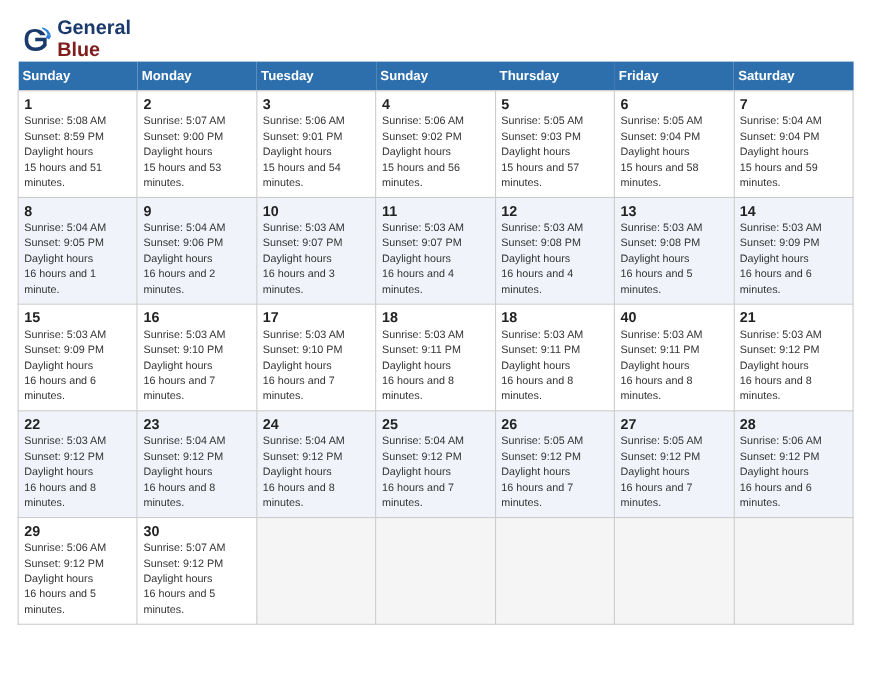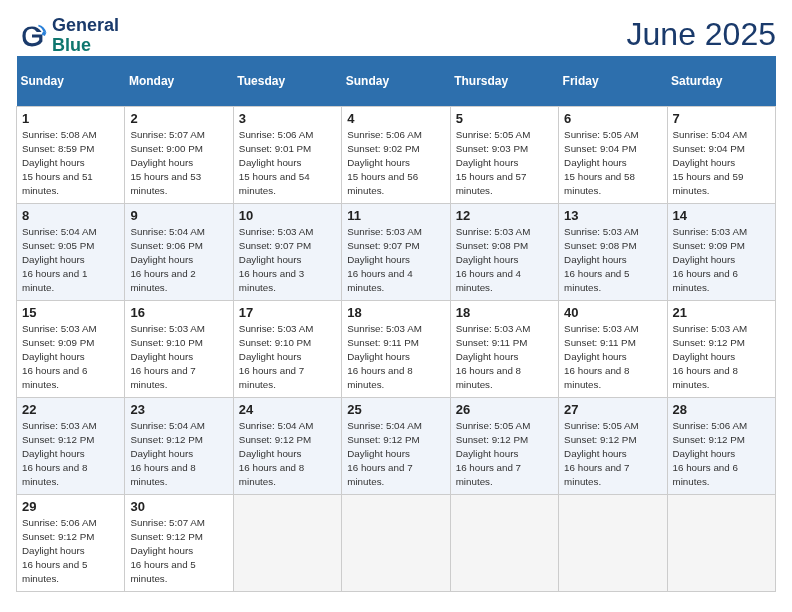--- a/index.html
+++ b/index.html
@@ -46,21 +46,21 @@
       color: #555;
     }
     .calendar {
       width: 100%;
       border-collapse: collapse;
       font-size: 10.5px;
     }
     .calendar th {
       background: #2d6fad;
       color: #fff;
-      padding: 18px 4px;
+      padding: 6px 4px;
       text-align: left;
       font-size: 12px;
       font-weight: bold;
     }
     .calendar td {
       border: 1px solid #ccc;
       vertical-align: top;
       padding: 4px 5px;
       width: calc(100% / 7);
       height: 88px;
@@ -96,25 +96,24 @@
 
 <div class="header">
   <div class="logo">
     <svg class="logo-icon" viewBox="0 0 40 40" xmlns="http://www.w3.org/2000/svg">
       <path d="M8 20 Q8 8 20 8 Q28 8 32 15 L26 15 Q23 11 20 11 Q12 11 12 20 Q12 29 20 29 Q26 29 29 25 L29 22 L20 22 L20 18 L33 18 L33 27 Q29 33 20 33 Q8 33 8 20Z" fill="#1a3a6b"></path>
       <path d="M28 6 Q36 8 38 16 L34 14 Q32 9 28 8Z" fill="#2980d9"></path>
       <path d="M34 14 L38 16 L36 20 L32 18Z" fill="#2980d9"></path>
     </svg>
     <div>
       <div class="logo-text">General</div>
-      <div class="logo-text"><span style="color:#0f766e">Blue</span></div>
+      <div class="logo-text"><span style="color:#7f1d1d">Blue</span></div>
     </div>
   </div>
   <div class="title-block">
-    <div class="month-year">June 2025</div>
   </div>
 </div>
 
 <table class="calendar">
   <thead>
     <tr>
       <th>Sunday</th>
       <th>Monday</th>
       <th>Tuesday</th>
       <th>Sunday</th>

